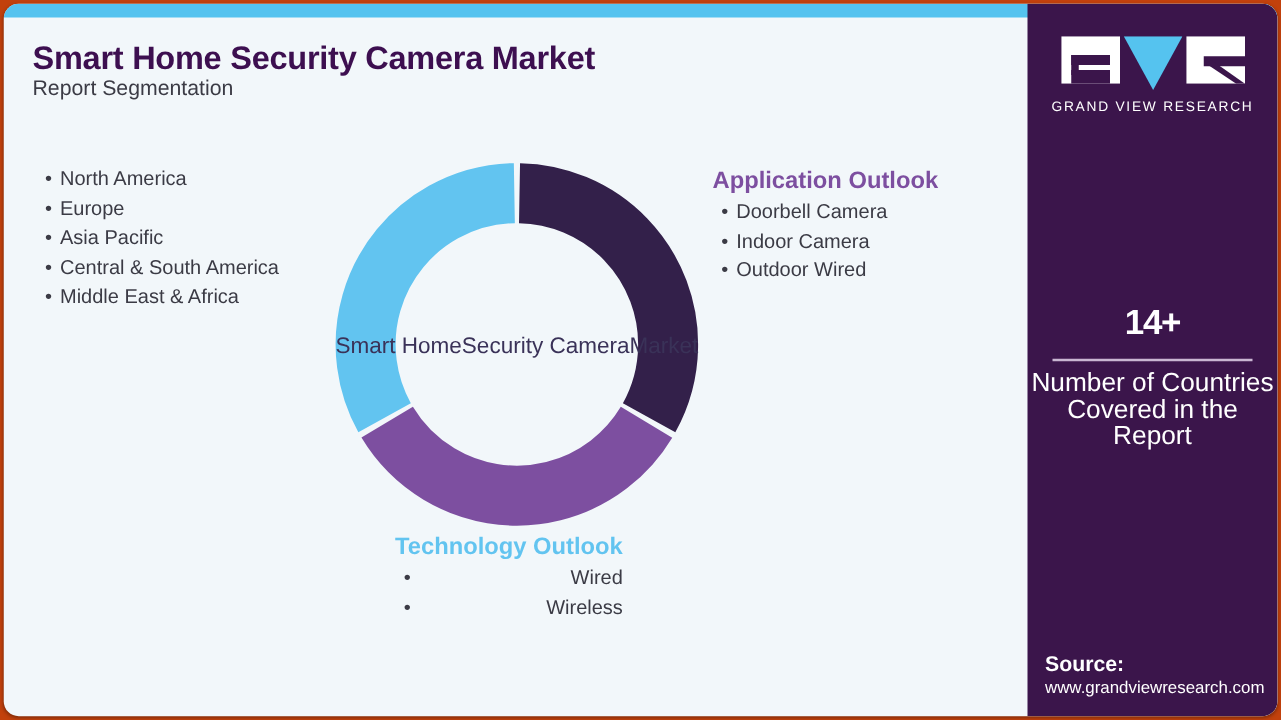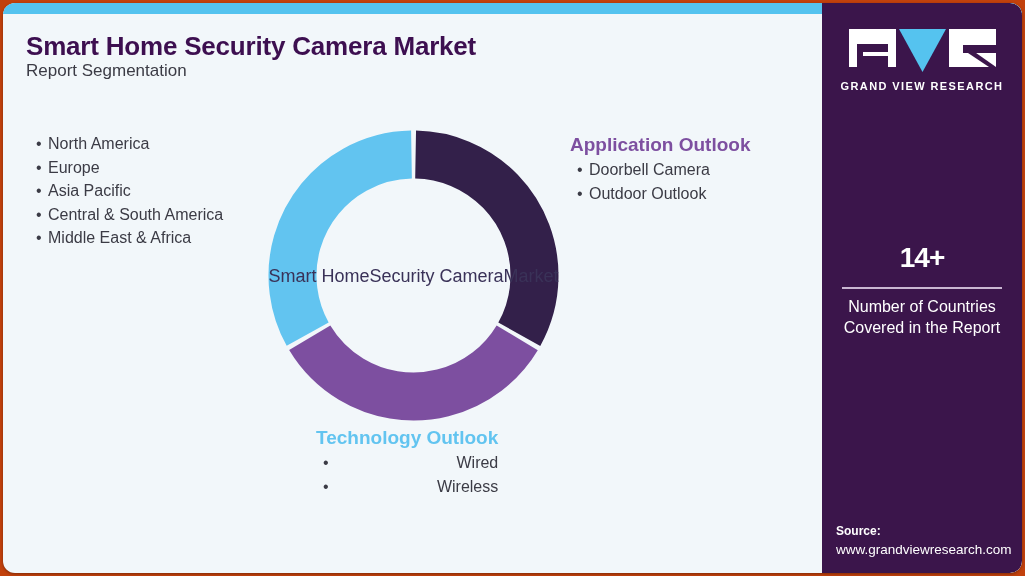--- a/index.html
+++ b/index.html
@@ -168,21 +168,21 @@
   }
   .logo-marks {
     display: flex;
     align-items: flex-start;
     gap: 3px;
   }
   .logo-word {
     margin-top: 8px;
     color: #ffffff;
     font-size: 11px;
-    font-weight: bold;
+    font-weight: normal;
     letter-spacing: 1.4px;
     white-space: nowrap;
   }
 
   
   .stat {
     position: absolute;
     left: 0;
     top: 232px;
     width: 200px;
@@ -195,34 +195,34 @@
     line-height: 46px;
     letter-spacing: -1px;
   }
   .stat-divider {
     width: 160px;
     height: 2px;
     background: #c9b6d2;
     margin: 6px auto 7px auto;
   }
   .stat-label {
-    font-size: 16px;
+    font-size: 21px;
     color: #ffffff;
     line-height: 21px;
   }
 
   
   .source {
     position: absolute;
     left: 14px;
     bottom: 14px;
     width: 186px;
   }
   .source-title {
-    font-size: 12px;
+    font-size: 17px;
     font-weight: bold;
     color: #ffffff;
     line-height: 17px;
   }
   .source-url {
     font-size: 13.5px;
     color: #ffffff;
     line-height: 19px;
     white-space: nowrap;
   }
@@ -247,21 +247,22 @@
           <li>Asia Pacific</li>
           <li>Central &amp; South America</li>
           <li>Middle East &amp; Africa</li>
         </ul>
       </div>
 
       <div class="outlook" id="application-outlook">
         <h3>Application Outlook</h3>
         <ul>
           <li>Doorbell Camera</li>
-          <li>Outdoor Outlook</li>
+          <li>Indoor Camera</li>
+          <li>Outdoor Wired</li>
         </ul>
       </div>
 
       <div class="outlook" id="technology-outlook">
         <h3>Technology Outlook</h3>
         <ul>
           <li>Wired</li>
           <li>Wireless</li>
         </ul>
       </div>

